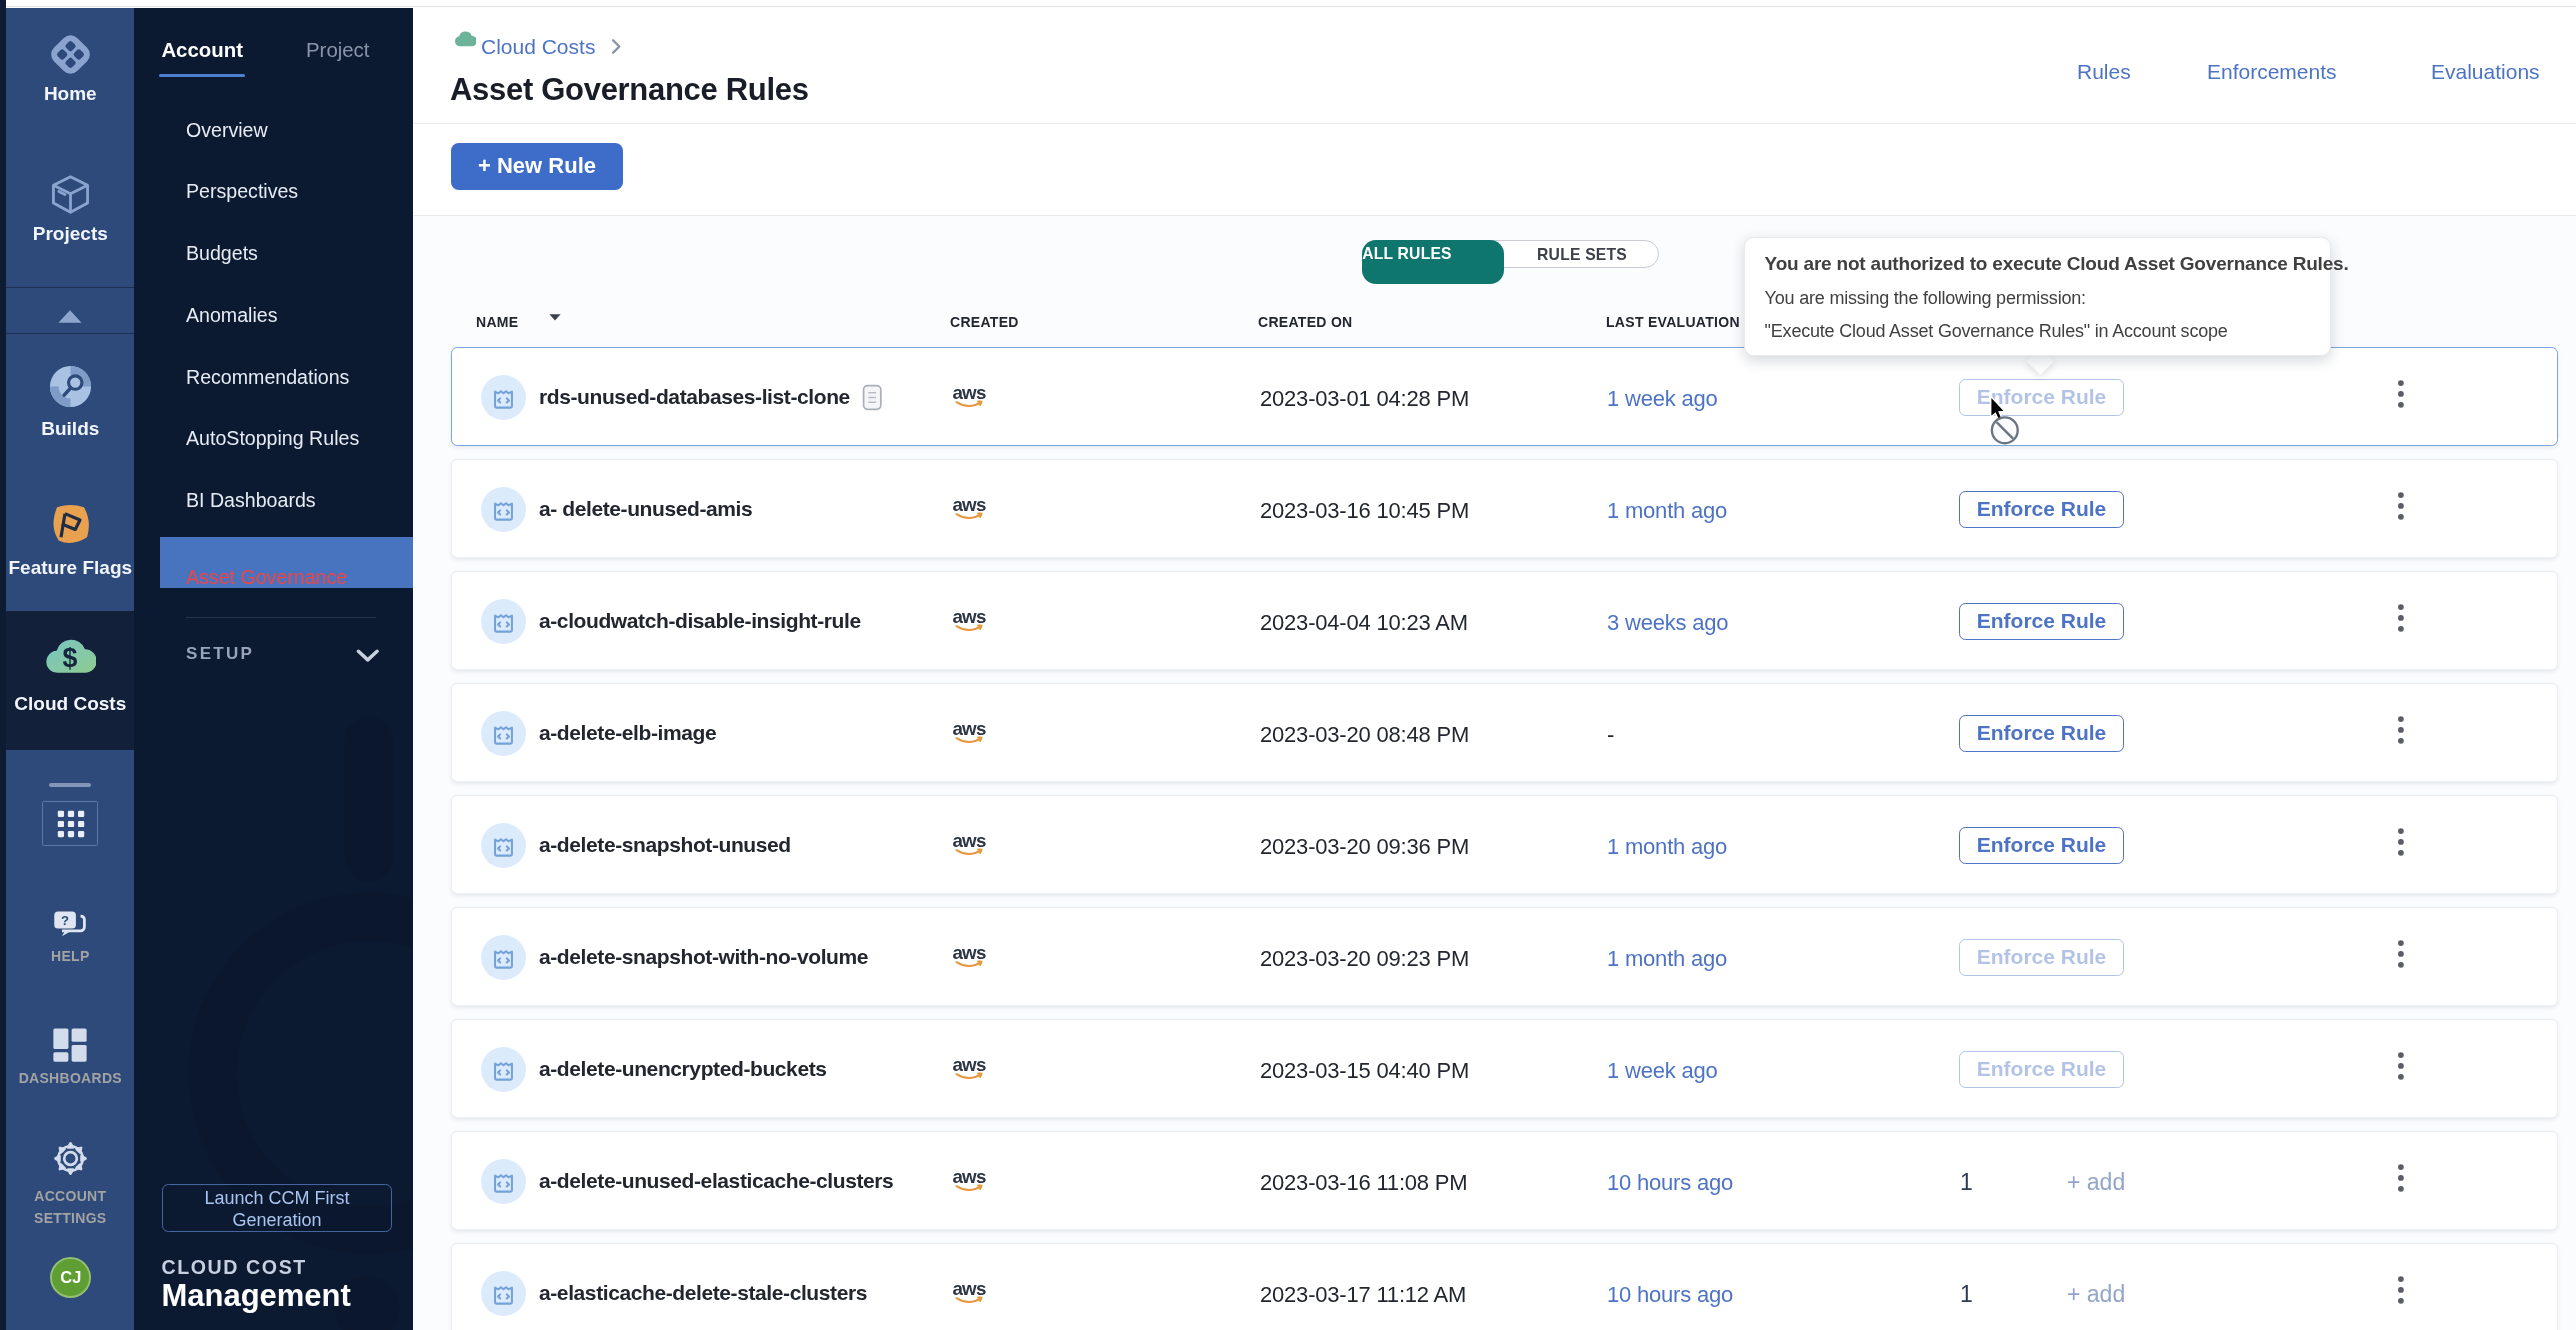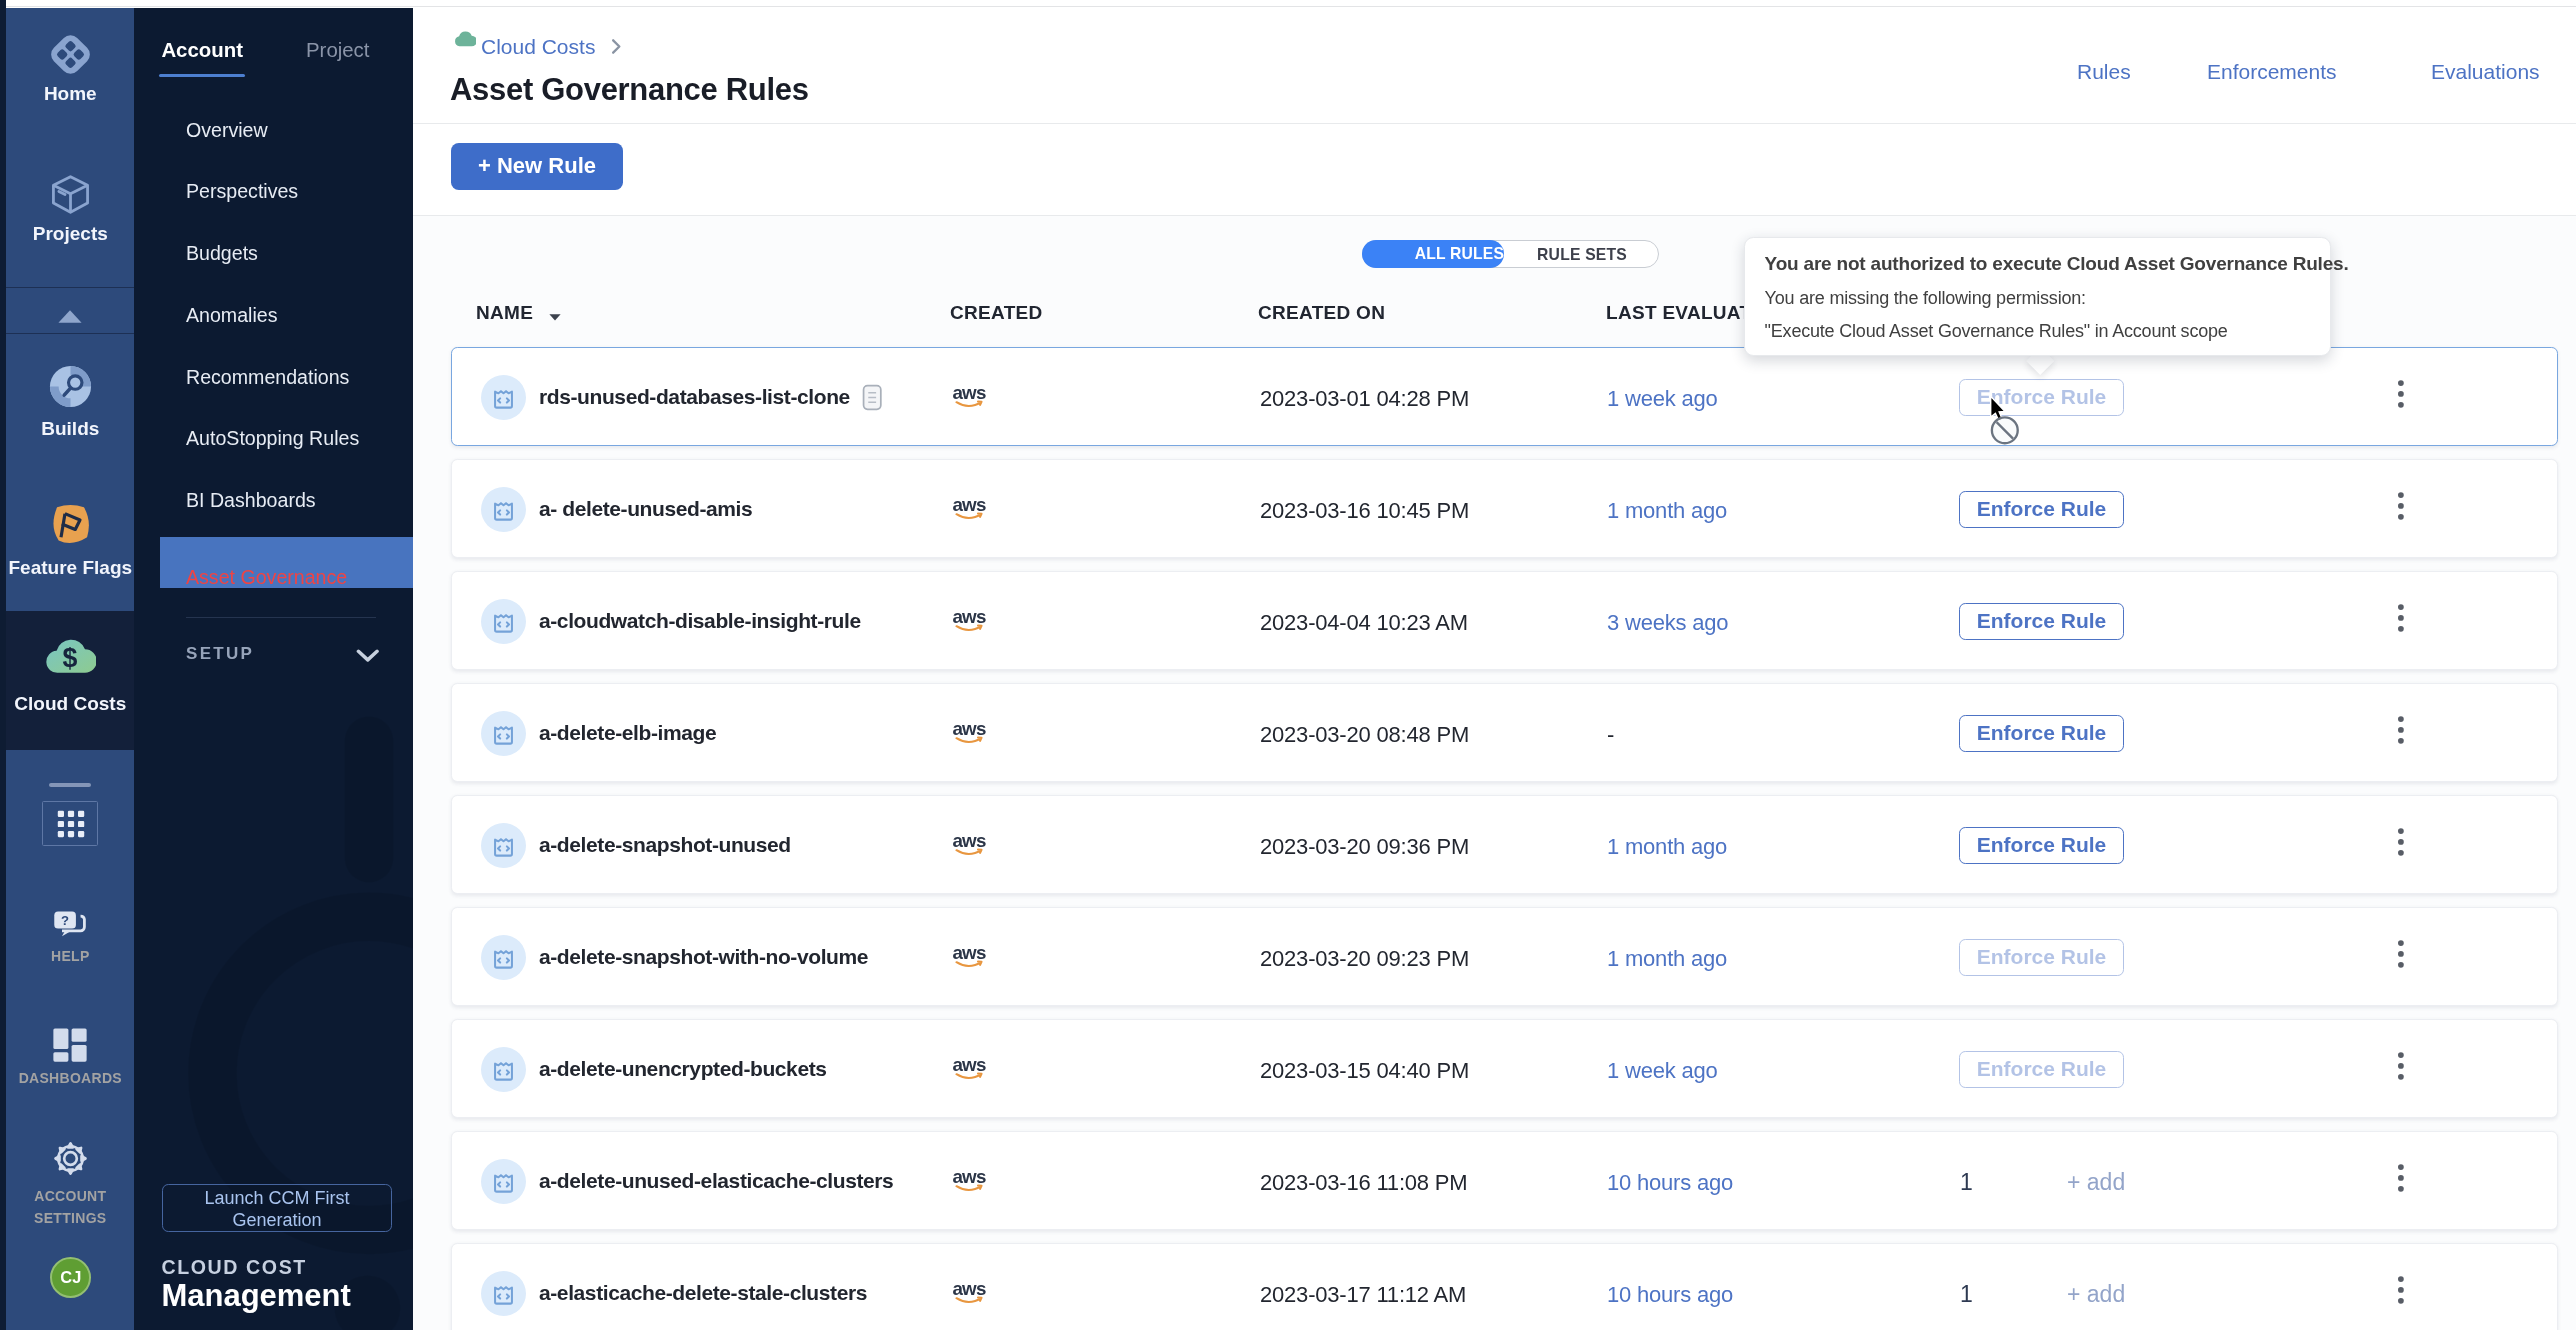--- a/index.html
+++ b/index.html
@@ -28,25 +28,25 @@
   #title { left:37px; top:64px; font-size:31px; font-weight:700; color:#191d27; letter-spacing:-0.3px; }
   .topnav { top:52px; font-size:21px; font-weight:500; color:#4d73c4; }
   #hdiv1 { left:0; top:115px; width:2163px; height:0.8px; background:#e8eaec; }
   #newrule { left:38px; top:135px; width:172px; height:47px; background:#3e6dc9; border-radius:7.8px; color:#ffffff; font-size:22px; font-weight:600; text-align:center; line-height:45px; }
   #search { left:1724px; top:134px; width:421px; height:52px; border:1.6px solid #a9c3e6; background:#eff6fc; border-radius:6.3px; }
   #hdiv2 { left:0; top:207px; width:2163px; height:0.8px; background:#e8eaec; }
   #lower { left:0; top:208px; width:2163px; height:1115px; background:#fbfcfd; }
 
   
   #toggle { position:absolute; left:949px; top:232px; width:297px; height:28px; border:0.8px solid #c9cdd3; background:#ffffff; border-radius:14px; }
-  #tg-left { position:absolute; left:-0.8px; top:-0.8px; width:142px; height:28px; background:#3b82f6; border-radius:14px; color:#ffffff; font-size:15.7px; font-weight:700; text-align:right; line-height:28px; letter-spacing:0.2px; }
+  #tg-left { position:absolute; left:-0.8px; top:-0.8px; width:142px; height:44px; background:#0f766e; border-radius:14px; color:#ffffff; font-size:15.7px; font-weight:700; text-align:left; line-height:28px; letter-spacing:0.2px; }
   #tg-right { position:absolute; left:141px; top:0; width:156px; height:27px; color:#3d404b; font-size:15.7px; font-weight:700; text-align:center; line-height:27px; letter-spacing:0.2px; }
 
   
-  .th { position:absolute; top:294px; font-size:19px; font-weight:700; color:#212631; letter-spacing:0.3px; }
+  .th { position:absolute; top:306px; font-size:14px; font-weight:700; color:#212631; letter-spacing:0.3px; }
   .row { position:absolute; left:38px; width:2107px; height:99px; background:#ffffff; border:0.8px solid #eceef2; border-radius:6.3px; box-shadow:0 1.6px 3.9px rgba(40,60,90,0.09); }
   .row1 { border:1.6px solid #79a7e0; }
   .avatar { position:absolute; left:29px; top:27px; width:45px; height:45px; border-radius:50%; background:#dcebfb; }
   .rname { position:absolute; left:87px; top:37px; font-size:21px; font-weight:700; color:#22262f; letter-spacing:-0.4px; }
   .rdate { position:absolute; left:808px; top:38px; font-size:22px; color:#22262f; letter-spacing:-0.2px; }
   .rago  { position:absolute; left:1155px; top:38px; font-size:22px; color:#4d73c4; letter-spacing:-0.2px; }
   .rbtn  { position:absolute; left:1507px; top:31px; width:165px; height:37px; border:1.6px solid #4d73c4; border-radius:6.3px; color:#4d73c4; font-size:21px; font-weight:600; text-align:center; line-height:34px; background:#ffffff; }
   .rbtn.dis { opacity:0.42; }
   .dots { position:absolute; left:1945px; top:31px; width:7.8px; height:33px; }
   .aws { position:absolute; left:499px; top:36px; }

